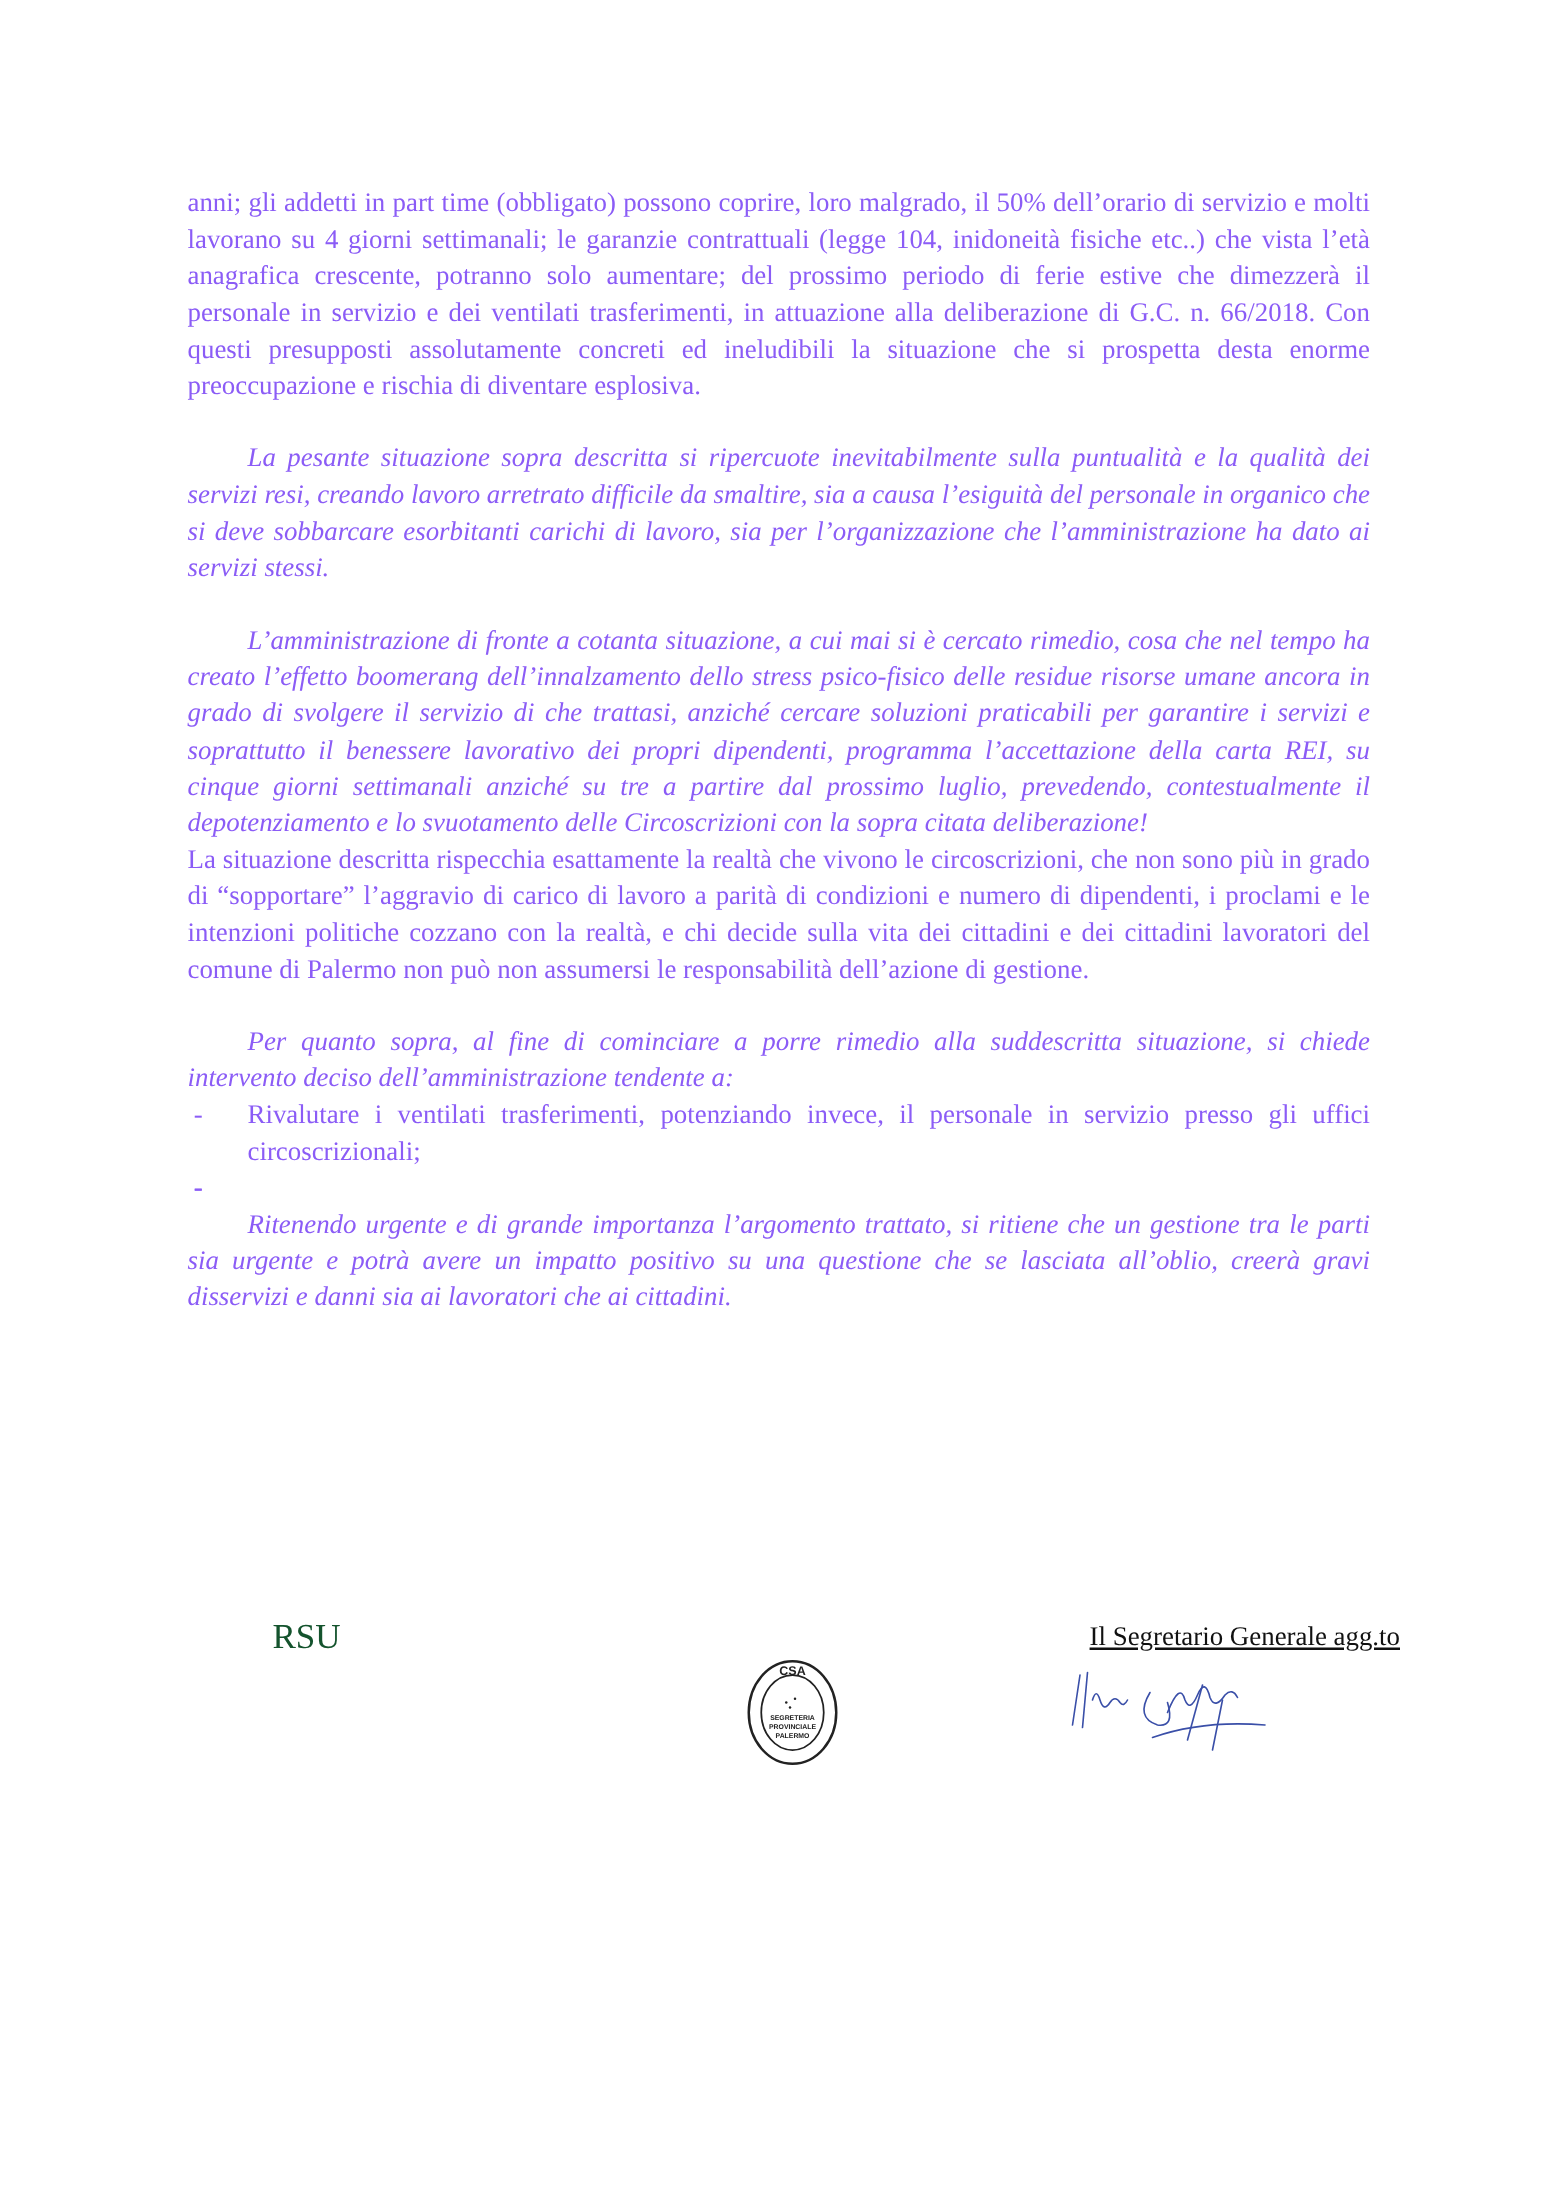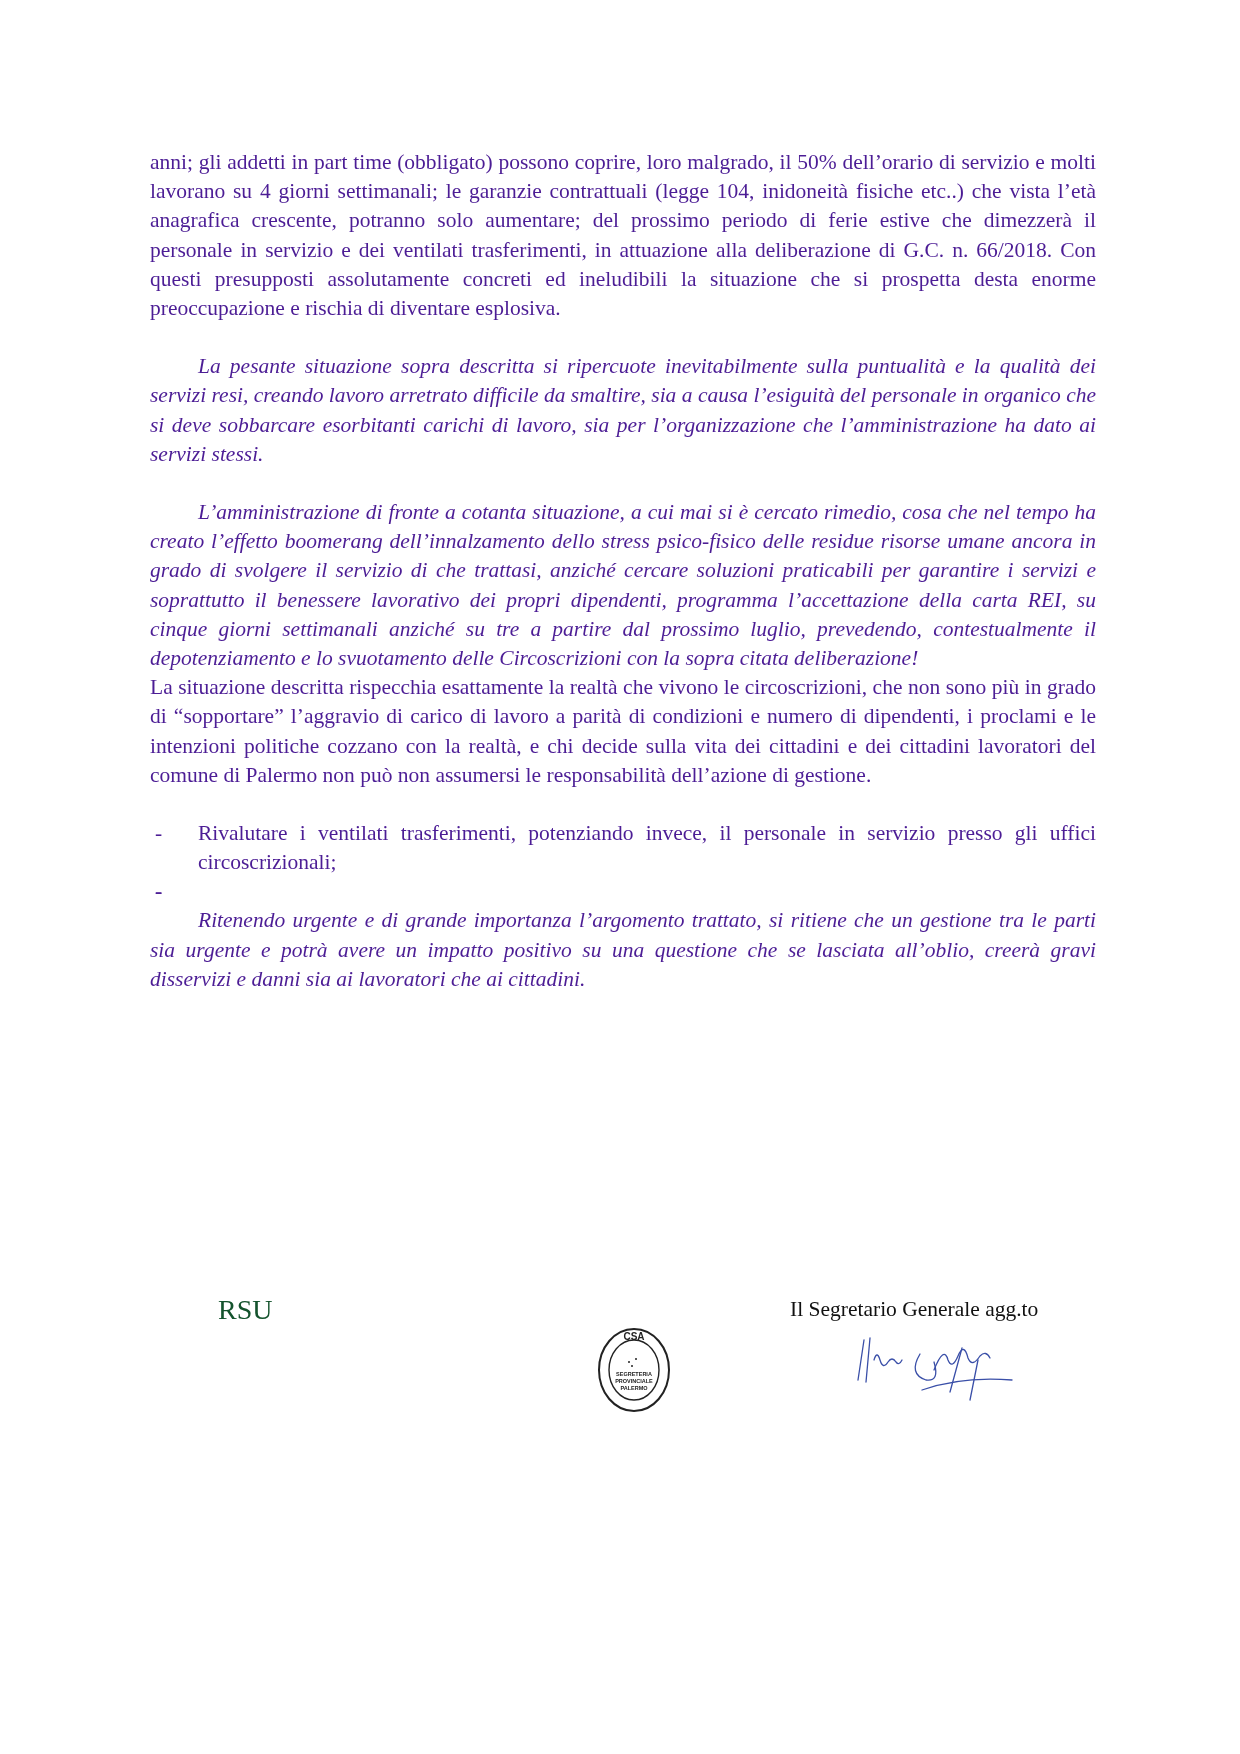--- a/index.html
+++ b/index.html
@@ -1,51 +1,52 @@
 <!DOCTYPE html>
 <html><head>
 <meta charset="utf-8">
 <style>
   html, body { margin: 0; padding: 0; background: #ffffff; }
   body { width: 1240px; height: 1754px; position: relative; overflow: hidden; }
   .page {
     position: absolute; left: 150px; top: 148px; width: 946px;
     font-family: "Liberation Serif", "DejaVu Serif", serif;
-    font-size: 21.5px; line-height: 29.2px; color: #4c1d95;
+    font-size: 21.5px; line-height: 29.2px; color: #8b5cf6;
     text-align: justify;
   }
   .page p { margin: 0; }
   .gap { height: 29px; }
   .indent { text-indent: 48px; font-style: italic; }
   .list { margin: 0; padding: 0; list-style: none; }
   .list li { position: relative; padding-left: 48px; }
   .list li .dash { position: absolute; left: 5px; top: 0; }
   .sig-left {
     position: absolute; left: 150px; top: 1295px; width: 300px;
     font-family: "Liberation Serif", "DejaVu Serif", serif; font-size: 28px; line-height: 29.2px; color: #14532d;
   }
   .sig-left .l1 { padding-left: 68px; }
   .sig-right {
-    position: absolute; left: 790px; top: 1295px; width: 330px; text-align: left;
-    font-family: "Liberation Serif", "DejaVu Serif", serif; font-size: 21.5px; line-height: 29.2px; color: #111;
+    position: absolute; left: 790px; top: 1295px; width: 330px; text-align: right;
+    font-family: "Liberation Serif", "DejaVu Serif", serif; font-size: 21.5px; line-height: 29.2px; color: #111; text-decoration: underline;
   }
   .stamp { position: absolute; left: 596px; top: 1326px; width: 76px; height: 88px; }
   .handsig { position: absolute; left: 850px; top: 1330px; width: 200px; height: 75px; }
 </style>
 </head>
 <body>
 
 <div class="page">
   <p>anni; gli addetti in part time (obbligato) possono coprire, loro malgrado, il 50% dell’orario di servizio e molti lavorano su 4 giorni settimanali; le garanzie contrattuali (legge 104, inidoneità fisiche etc..) che vista l’età anagrafica crescente, potranno solo aumentare; del prossimo periodo di ferie estive che dimezzerà il personale in servizio e dei ventilati trasferimenti, in attuazione alla deliberazione di G.C. n. 66/2018. Con questi presupposti assolutamente concreti ed ineludibili  la situazione che si prospetta desta enorme preoccupazione e rischia di diventare esplosiva.</p>
   <div class="gap"></div>
   <p class="indent">La pesante situazione sopra descritta si ripercuote inevitabilmente sulla puntualità e la qualità dei servizi resi, creando lavoro arretrato difficile da smaltire, sia a causa l’esiguità del personale in organico che si deve sobbarcare esorbitanti carichi di lavoro, sia per l’organizzazione che l’amministrazione ha dato ai servizi stessi.</p>
   <div class="gap"></div>
   <p class="indent">L’amministrazione di fronte a cotanta situazione, a cui mai si è cercato rimedio, cosa che nel tempo ha creato l’effetto boomerang dell’innalzamento dello stress psico-fisico delle residue risorse umane ancora in grado di svolgere il servizio di che trattasi, anziché cercare soluzioni praticabili per garantire i servizi e soprattutto il benessere lavorativo dei propri dipendenti, programma l’accettazione della carta REI, su cinque giorni settimanali anziché su tre a partire dal prossimo luglio, prevedendo, contestualmente il depotenziamento e lo svuotamento delle Circoscrizioni con la sopra citata deliberazione!</p>
   <p>La situazione descritta rispecchia esattamente la realtà che vivono  le circoscrizioni, che non sono più in grado di “sopportare” l’aggravio di carico di lavoro a parità di condizioni e numero di dipendenti, i proclami e le intenzioni politiche cozzano con la realtà, e chi decide sulla vita dei cittadini e dei cittadini lavoratori del comune di Palermo non può non assumersi le responsabilità dell’azione di gestione.</p>
   <div class="gap"></div>
+  <p class="indent">Per quanto sopra, al fine di cominciare a porre rimedio alla suddescritta situazione, si chiede intervento deciso dell’amministrazione tendente a:</p>
   <ul class="list">
     <li><span class="dash">-</span><span>Rivalutare i ventilati trasferimenti,  potenziando invece, il personale in servizio presso gli uffici circoscrizionali;</span></li>
     <li><span class="dash">-</span></li>
     <li><span class="dash">-</span></li>
   </ul>
   <div class="gap"></div>
   <p class="indent">Ritenendo urgente e di grande importanza l’argomento trattato, si ritiene che un gestione tra le parti sia urgente e potrà avere un impatto positivo su una questione che se lasciata all’oblio, creerà gravi disservizi e danni sia ai lavoratori che ai cittadini.</p>
 </div>
 
 <div class="sig-left">

